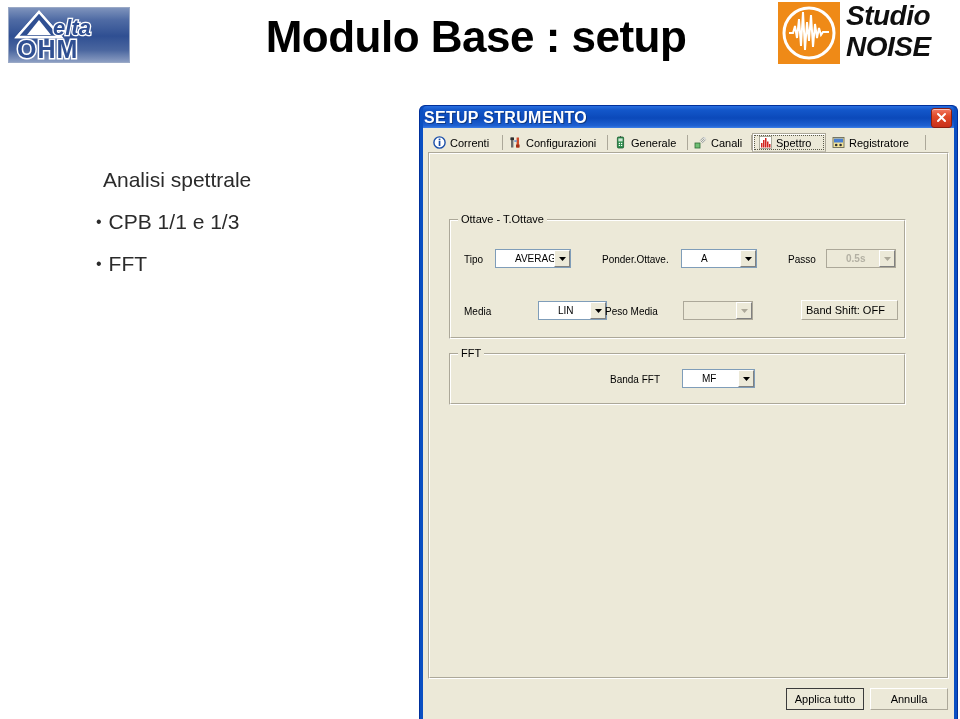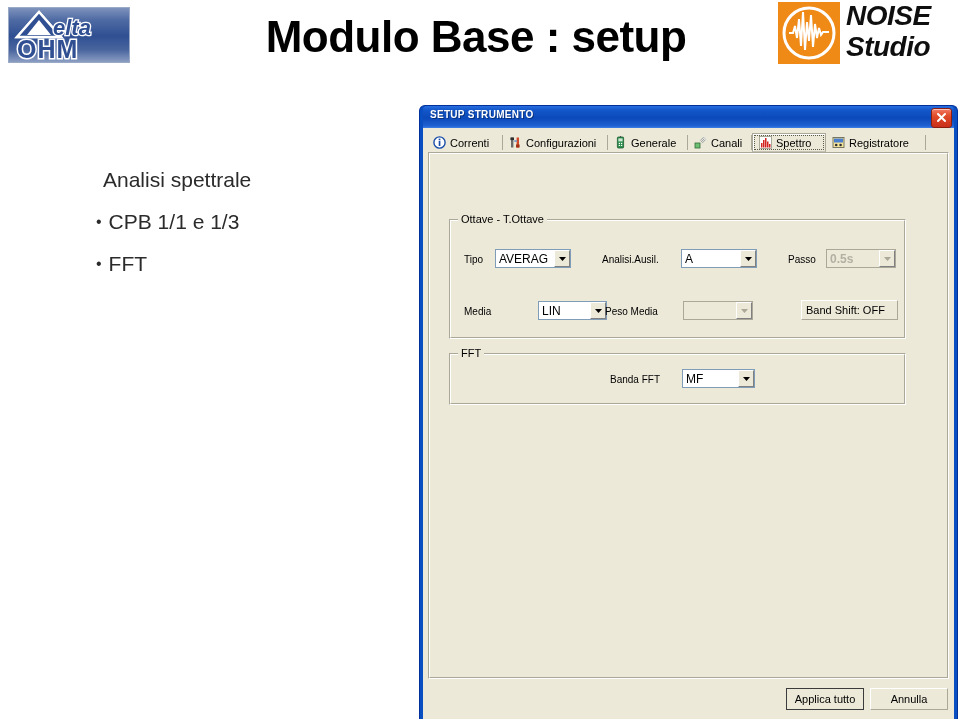--- a/index.html
+++ b/index.html
@@ -111,22 +111,22 @@
     font-family: "Liberation Sans", sans-serif;
   }
   #dialog-titlebar {
     position: relative;
     height: 22px;
     background: linear-gradient(180deg,#2a6fe0 0%, #1357ca 18%, #0b49ba 55%, #1f61d2 90%, #3e80e8 100%);
     border-radius: 4px 4px 0 0;
   }
   #dialog-title-text {
     position: absolute;
-    left: 7px; top: 3px;
-    font-size: 10px;
+    left: 1px; top: 3px;
+    font-size: 16px;
     font-weight: bold;
     color: #ffffff;
     letter-spacing: 0.3px;
     text-shadow: 1px 1px 0 rgba(0,0,0,0.35);
   }
   #dialog-close-button {
     position: absolute;
     right: 2px; top: 2px;
     width: 19px; height: 18px;
     background: linear-gradient(180deg,#f27a63 0%, #e04a28 40%, #c8301a 100%);
@@ -249,23 +249,23 @@
     height: 19px;
     background: #ffffff;
     border: 1px solid #7f9db9;
     box-sizing: border-box;
     display: flex;
     align-items: center;
     cursor: pointer;
   }
   .combo .combo-value {
     flex: 1;
-    font-size: 12px;
+    font-size: 10px;
     color: #000;
-    padding-left: 3px;
+    padding-left: 19px;
     white-space: nowrap;
     overflow: hidden;
   }
   .combo .combo-arrow {
     width: 16px; height: 17px;
     background: #ece9d8;
     border: 1px solid #ffffff;
     border-right-color: #808080;
     border-bottom-color: #808080;
     box-sizing: border-box;
@@ -346,22 +346,22 @@
   <div id="slide-title">Modulo Base : setup</div>
 
   <div id="noise-studio-logo">
     <div id="ns-badge">
       <svg width="62" height="62" viewBox="0 0 62 62">
         <circle cx="31" cy="31" r="25" fill="none" stroke="#ffffff" stroke-width="3"></circle>
         <polyline fill="none" stroke="#ffffff" stroke-width="2" points="11,31 15,31 17,24 19,36 21,17 23,44 25,10 27,48 29,20 31,39 33,13 35,45 37,22 39,36 41,26 43,33 45,30 51,30"></polyline>
       </svg>
     </div>
     <div id="ns-wordmark">
+      <div>Studio</div>
       <div>NOISE</div>
-      <div>Studio</div>
     </div>
   </div>
 </div>
 
 <div id="bullet-block">
   <div class="lead">Analisi spettrale</div>
   <div class="bullet">
     <span class="dot">•</span><span>CPB 1/1 e 1/3</span>
   </div>
   <div class="bullet">
@@ -459,21 +459,21 @@
         <div class="field-label" style="left:14px; top:34px;">Tipo</div>
         <div class="combo" style="left:45px; top:29px; width:76px;">
           <span class="combo-value">AVERAG</span>
           <span class="combo-arrow">
             <svg width="7" height="4" viewBox="0 0 7 4">
                 <polygon points="0,0 7,0 3.5,4" fill="#000"></polygon>
               </svg>
           </span>
         </div>
 
-        <div class="field-label" style="left:152px; top:34px;">Analisi.Ausil.</div>
+        <div class="field-label" style="left:152px; top:34px;">Ponder.Ottave.</div>
         <div class="combo" style="left:231px; top:29px; width:76px;">
           <span class="combo-value">A</span>
           <span class="combo-arrow">
             <svg width="7" height="4" viewBox="0 0 7 4">
                 <polygon points="0,0 7,0 3.5,4" fill="#000"></polygon>
               </svg>
           </span>
         </div>
 
         <div class="field-label" style="left:338px; top:34px;">Passo</div>

